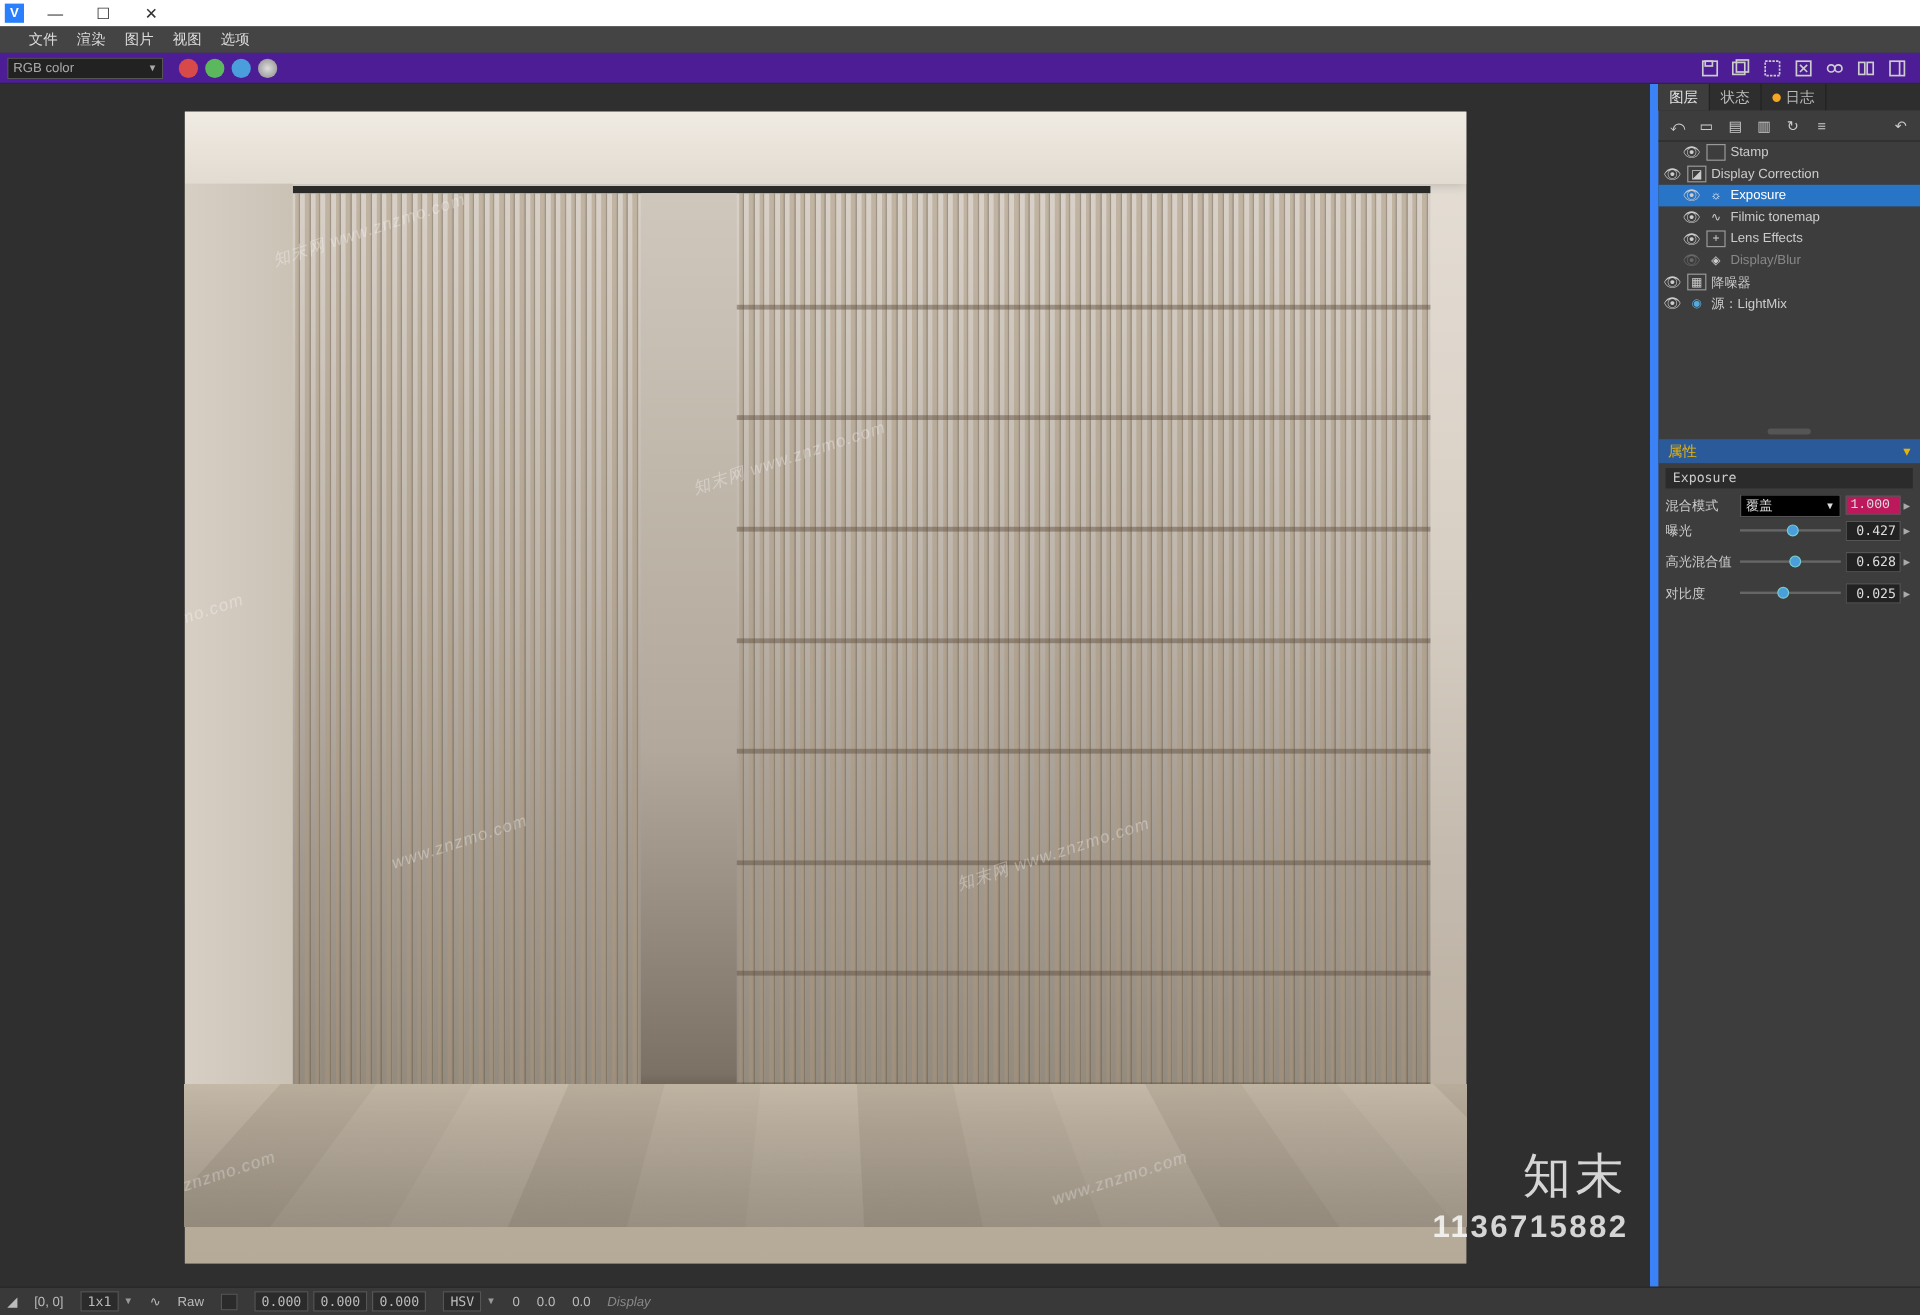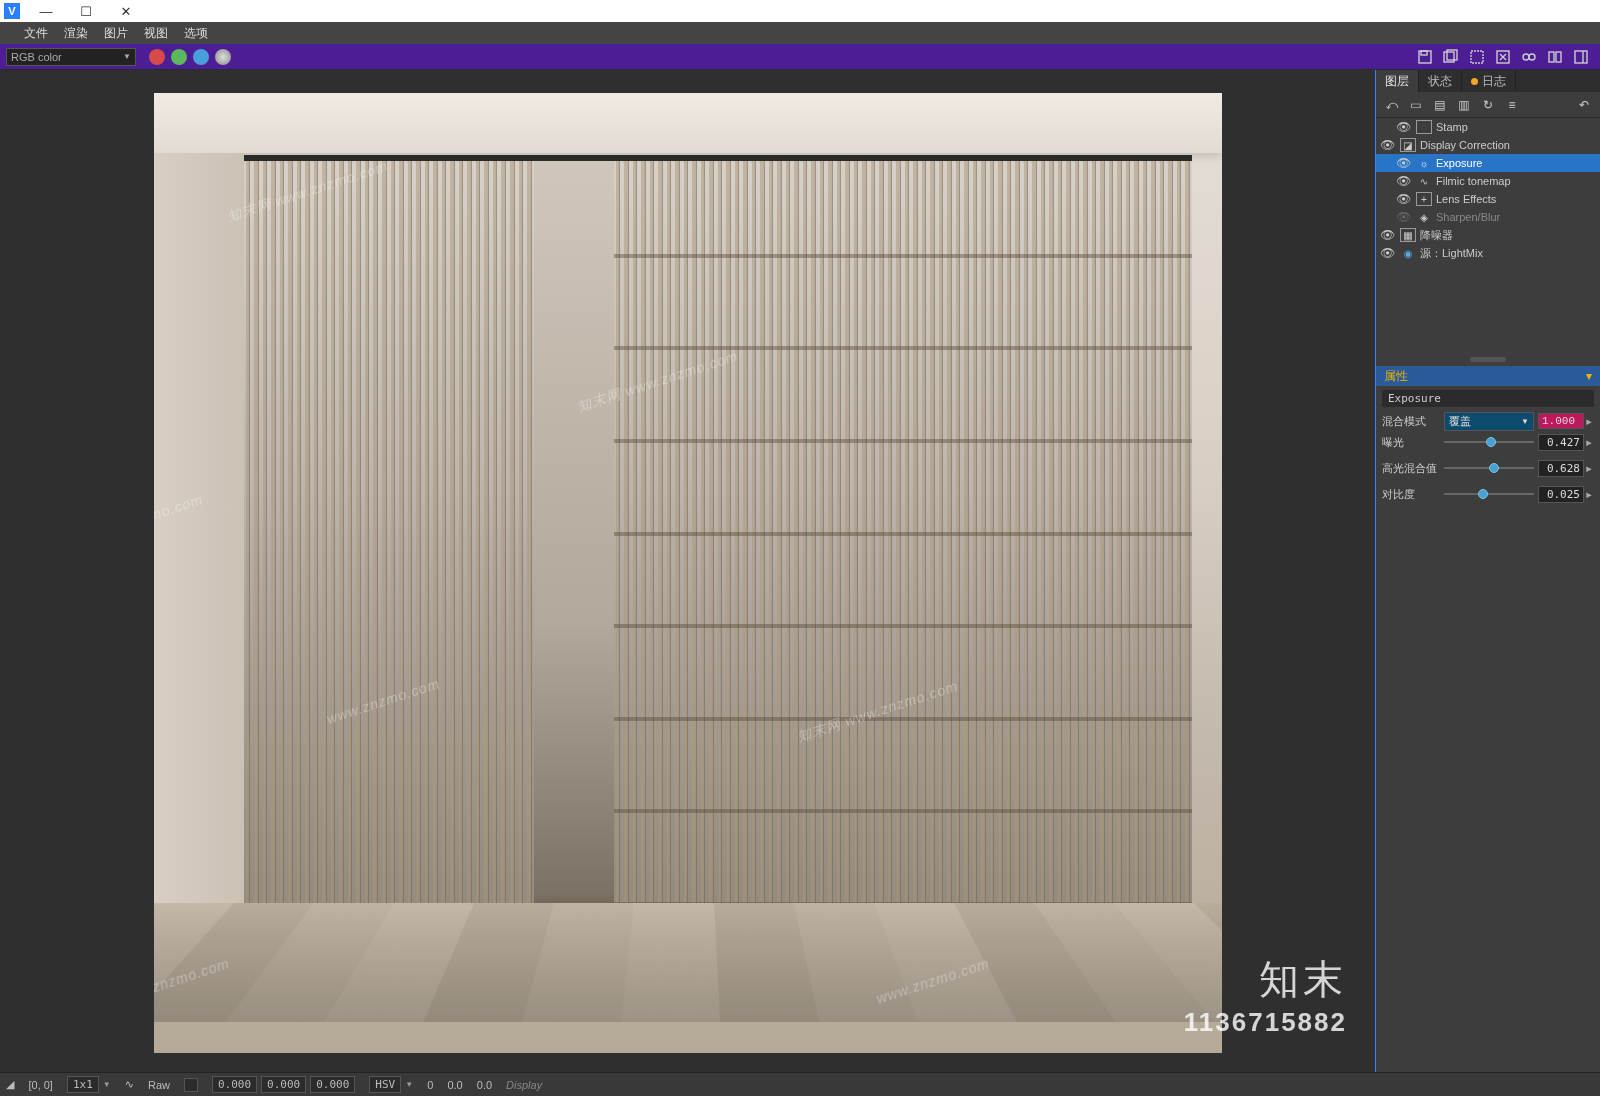--- a/index.html
+++ b/index.html
@@ -25,45 +25,45 @@
  .track{position:absolute;top:62px;left:90px;right:30px;height:6px;background:#2a2a28}
  .floor{position:absolute;bottom:0;left:0;right:0;height:150px;background:repeating-linear-gradient(90deg,#c4b8a7 0 80px,#b8ac9b 80px 160px,#bfb3a2 160px 240px),linear-gradient(180deg,rgba(255,255,255,.12),rgba(0,0,0,.2));background-blend-mode:multiply;transform:perspective(600px) rotateX(50deg);transform-origin:top}
  .wall-left{position:absolute;top:60px;left:0;width:90px;bottom:120px;background:linear-gradient(90deg,#d7cfc4,#cbc2b6)}
  .panel{position:absolute;top:68px;bottom:120px;display:flex;background:linear-gradient(180deg,rgba(0,0,0,.05),rgba(0,0,0,.22))}
  .panel .slat{flex:1;margin:0 2px;background:linear-gradient(180deg,#c1b4a2,#ad9f8c 60%,#9c8e7a);box-shadow:inset -1px 0 1px rgba(0,0,0,.2)}
  .panel .hbar{position:absolute;left:0;right:0;height:4px;background:rgba(90,75,60,.45)}
  .panel.p1{left:90px;width:290px}
  .panel.p2{left:460px;right:30px}
  .gap{position:absolute;top:68px;left:380px;width:80px;bottom:120px;background:linear-gradient(180deg,#cfc7bc 0%,#b2a89b 60%,#7b7164 95%,#4a4239 100%)}
  .wm{position:absolute;color:rgba(255,255,255,.32);font-size:14px;transform:rotate(-18deg);letter-spacing:1px;font-style:italic;pointer-events:none}
- .brand{position:absolute;right:28px;bottom:34px;color:rgba(255,255,255,.8);text-align:right}
+ .brand{position:absolute;right:18px;bottom:34px;color:rgba(255,255,255,.8);text-align:right}
  .brand .zh{font-size:40px;font-weight:300;letter-spacing:4px}
  .brand .num{font-size:26px;font-weight:700;letter-spacing:2px}
- .sidepanel{width:225px;background:#3d3d3d;border-left:1px solid #3b82f6;display:flex;flex-direction:column}
+ .sidepanel{width:225px;background:#3d3d3d;border-left:7px solid #3b82f6;display:flex;flex-direction:column}
  .sp-tabs{height:22px;background:#2e2e2e;display:flex;align-items:center;font-size:12px}
  .sp-tabs .tab{padding:0 9px;height:22px;display:flex;align-items:center;color:#bbb;border-right:1px solid #222}
  .sp-tabs .tab.active{background:#3d3d3d;color:#e4e4e4}
  .sp-tabs .dot2{width:7px;height:7px;border-radius:50%;background:#f5a623;margin-right:4px}
  .sp-toolbar{height:26px;display:flex;align-items:center;padding:0 4px;border-bottom:1px solid #2a2a2a}
  .sp-toolbar .tb{width:20px;height:20px;display:flex;align-items:center;justify-content:center;margin:0 2px;color:#ccc}
  .layer-list{flex:0 0 auto}
  .layer{height:18px;display:flex;align-items:center;padding:0 4px;font-size:11px;color:#ccc}
  .layer.sel{background:#2874c6;color:#fff}
  .layer .eye{width:16px;font-size:12px;color:#ccc}
  .layer .ic{width:16px;height:14px;margin:0 4px;display:flex;align-items:center;justify-content:center;font-size:10px}
  .layer .ic.bx{border:1px solid #999}
  .layer.indent{padding-left:20px}
  .handle{height:14px;display:flex;align-items:center;justify-content:center;margin-top:90px}
  .handle .bar{width:36px;height:5px;background:#555;border-radius:3px}
  .props-title{height:20px;background:#2a5a9a;color:#eab308;display:flex;align-items:center;padding:0 8px;font-size:12px;justify-content:space-between}
  .props{padding:4px 6px;font-size:11px}
  .props .sub{background:#2b2b2b;padding:2px 6px;margin-bottom:4px;color:#ccc;font-family:monospace}
  .prow{display:flex;align-items:center;height:20px;margin-bottom:2px}
  .prow .lbl{width:58px;color:#ccc}
- .prow .sel{flex:1;background:#0c4a6e;border:1px solid #555;padding:1px 4px;display:flex;justify-content:space-between;align-items:center;color:#ddd;margin:17px 4px}
+ .prow .sel{flex:1;background:#000000;border:1px solid #555;padding:1px 4px;display:flex;justify-content:space-between;align-items:center;color:#ddd;margin:17px 4px}
  .prow .val{width:46px;background:#be185d;border:1px solid #555;text-align:left;padding:1px 3px;color:#ddd;font-family:Liberation Mono, monospace}
  .prow .ar{width:10px;color:#aaa;text-align:center}
  .slider-row{margin-bottom:8px}
  .slider-row .top{display:flex;align-items:center;height:18px}
  .slider-row .lbl{width:58px;color:#ccc}
  .slider-row .track2{flex:1;height:14px;position:relative;margin:0 4px}
  .slider-row .line{position:absolute;top:50%;left:0;right:0;height:2px;background:#666;transform:translateY(-50%)}
  .slider-row .knob{position:absolute;top:50%;width:10px;height:10px;border-radius:50%;background:#4a9edb;transform:translate(-50%,-50%);border:1px solid #7cc}
  .slider-row .val{width:46px;background:#222;border:1px solid #555;text-align:right;padding:1px 3px;color:#ddd;font-family:monospace}
  .slider-row .ar{width:10px;color:#aaa;text-align:center}
@@ -324,21 +324,21 @@
           <span>Filmic tonemap</span>
         </div>
    <div class="layer indent">
           <span class="eye">👁</span>
           <span class="ic bx">+</span>
           <span>Lens Effects</span>
         </div>
    <div class="layer indent">
           <span class="eye" style="opacity:.3">👁</span>
           <span class="ic">◈</span>
-          <span style="color:#888">Sharpen/Blur</span>
+          <span style="color:#888">Display/Blur</span>
         </div>
    <div class="layer">
           <span class="eye">👁</span>
           <span class="ic bx">▦</span>
           <span>降噪器</span>
         </div>
    <div class="layer">
           <span class="eye">👁</span>
           <span class="ic" style="color:#5ad">◉</span>
           <span>源：LightMix</span>

